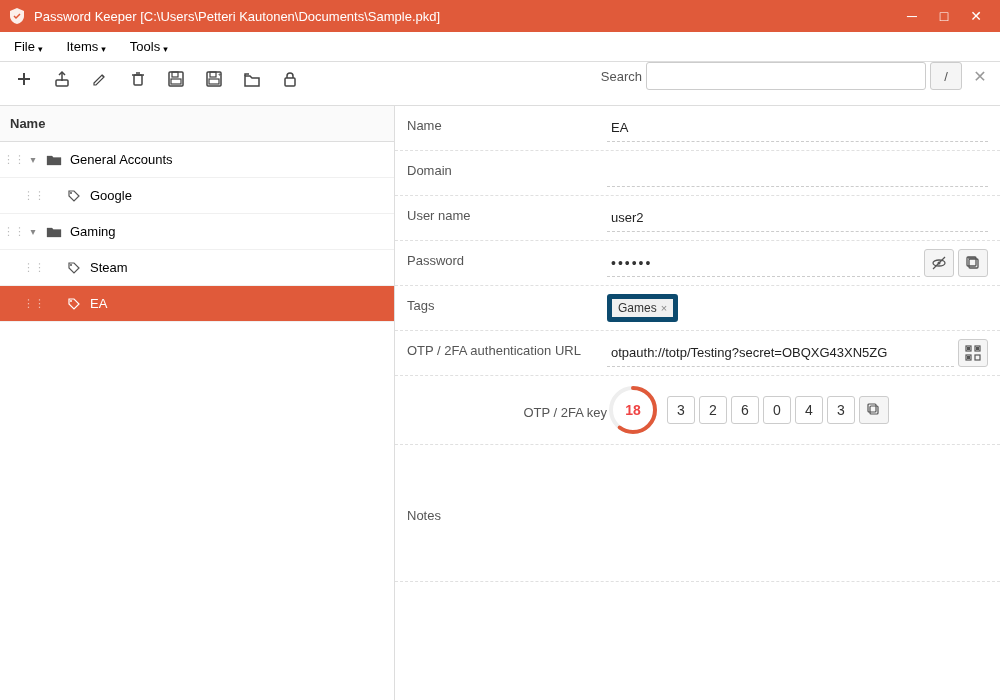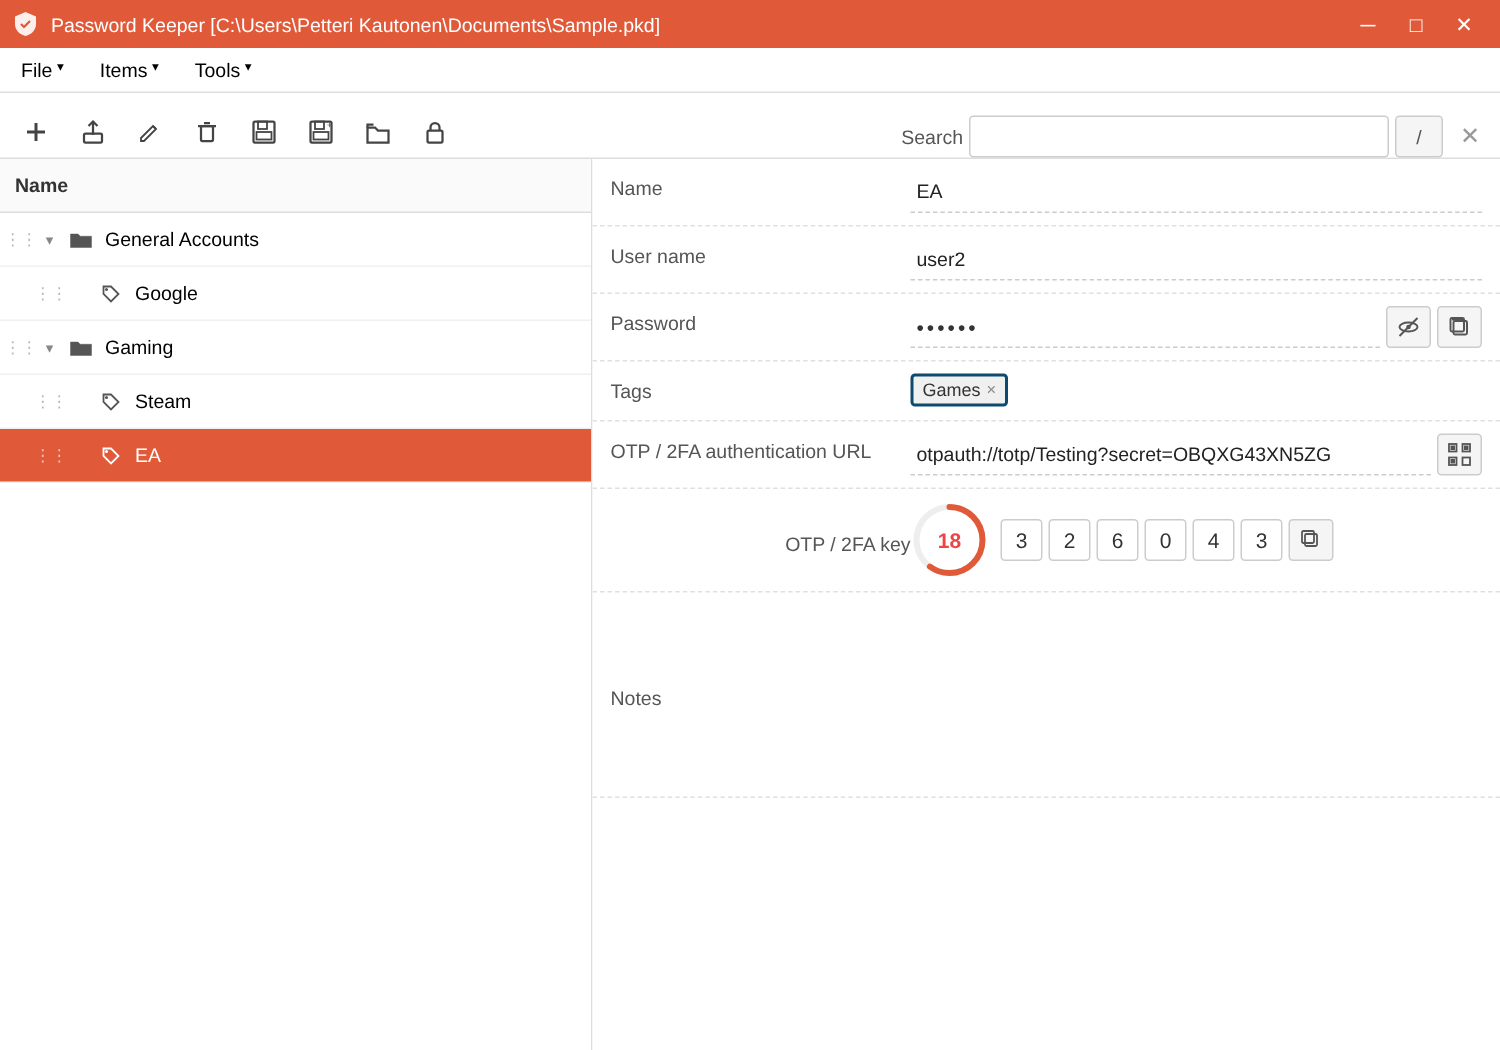--- a/index.html
+++ b/index.html
@@ -33,31 +33,31 @@
       display: flex;
       align-items: center;
       padding: 0 4px;
       gap: 4px;
     }
     .menu-item {
       padding: 4px 10px;
       cursor: pointer;
       border-radius: 3px;
       font-size: 13px;
-      display: flex; align-items: flex-start; gap: 3px;
+      display: flex; align-items: flex-end; gap: 3px;
     }
     .menu-item .arrow { font-size: 9px; }
 
     
     #toolbar {
       background: #ffffff;
       border-bottom: 1px solid #ddd;
       height: 44px;
       display: flex;
-      align-items: flex-end;
+      align-items: flex-start;
       padding: 0 6px;
       gap: 2px;
     }
     .toolbar-btn {
       width: 36px; height: 34px;
       border: 1px solid transparent;
       background: transparent;
       cursor: pointer;
       display: flex; align-items: center; justify-content: center;
       border-radius: 3px;
@@ -174,21 +174,21 @@
     .field-icon-btn {
       width: 30px; height: 28px;
       border: 1px solid #ccc; background: #f5f5f5;
       cursor: pointer; display: flex; align-items: center; justify-content: center;
       border-radius: 3px; font-size: 14px; color: #555;
     }
 
     
     .tag-chip {
       display: inline-flex; align-items: center; gap: 4px;
-      background: #f0f0f0; border: 2px solid #0c4a6e;
+      background: #f0f0f0; border: 5px solid #0c4a6e;
       border-radius: 3px; padding: 2px 6px;
       font-size: 12px; color: #333;
     }
     .tag-chip .tag-remove { cursor: pointer; color: #888; font-size: 11px; }
 
     
     .otp-circle-container {
       position: relative; width: 52px; height: 52px;
     }
     .otp-circle-container svg {
@@ -400,20 +400,26 @@
 
   <div id="right-panel">
 
     <div class="field-row">
       <span class="field-label">Name</span>
       <div class="field-value-area">
         <input class="field-input" type="text" value="EA" style="">
       </div>
     </div>
 
+    <div class="field-row">
+      <span class="field-label">Domain</span>
+      <div class="field-value-area">
+        <input class="field-input" type="text" value="" style="">
+      </div>
+    </div>
 
     <div class="field-row">
       <span class="field-label">User name</span>
       <div class="field-value-area">
         <input class="field-input" type="text" value="user2" style="">
       </div>
     </div>
 
     <div class="field-row">
       <span class="field-label">Password</span>

